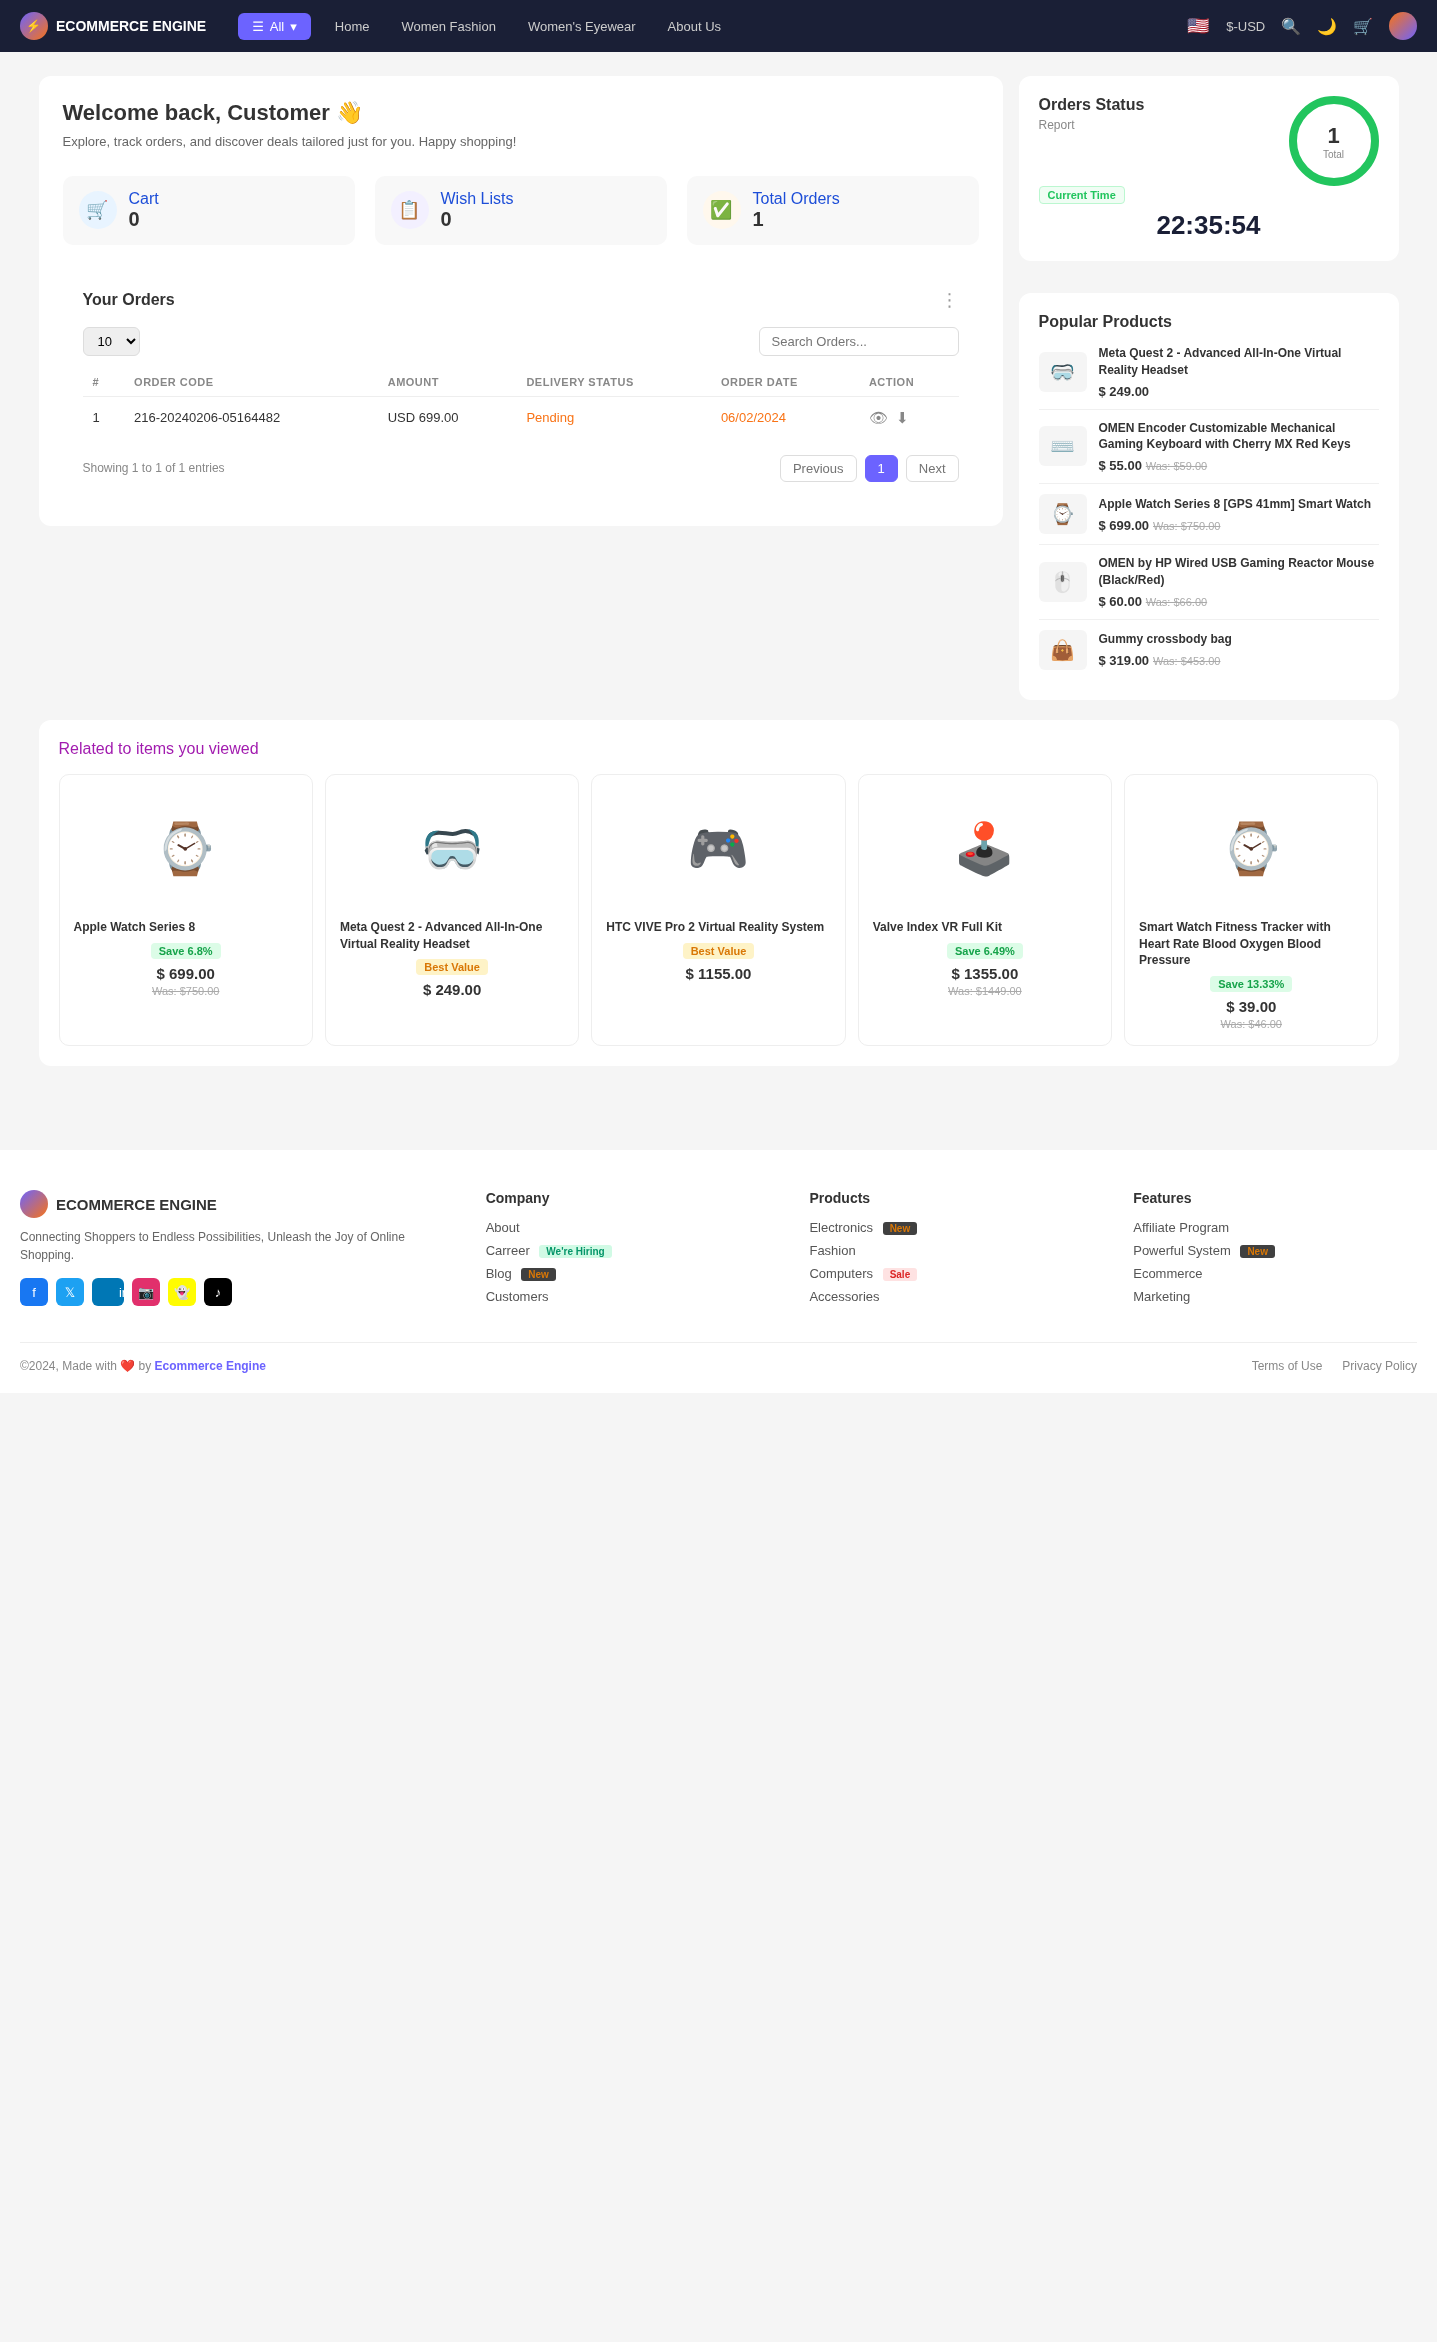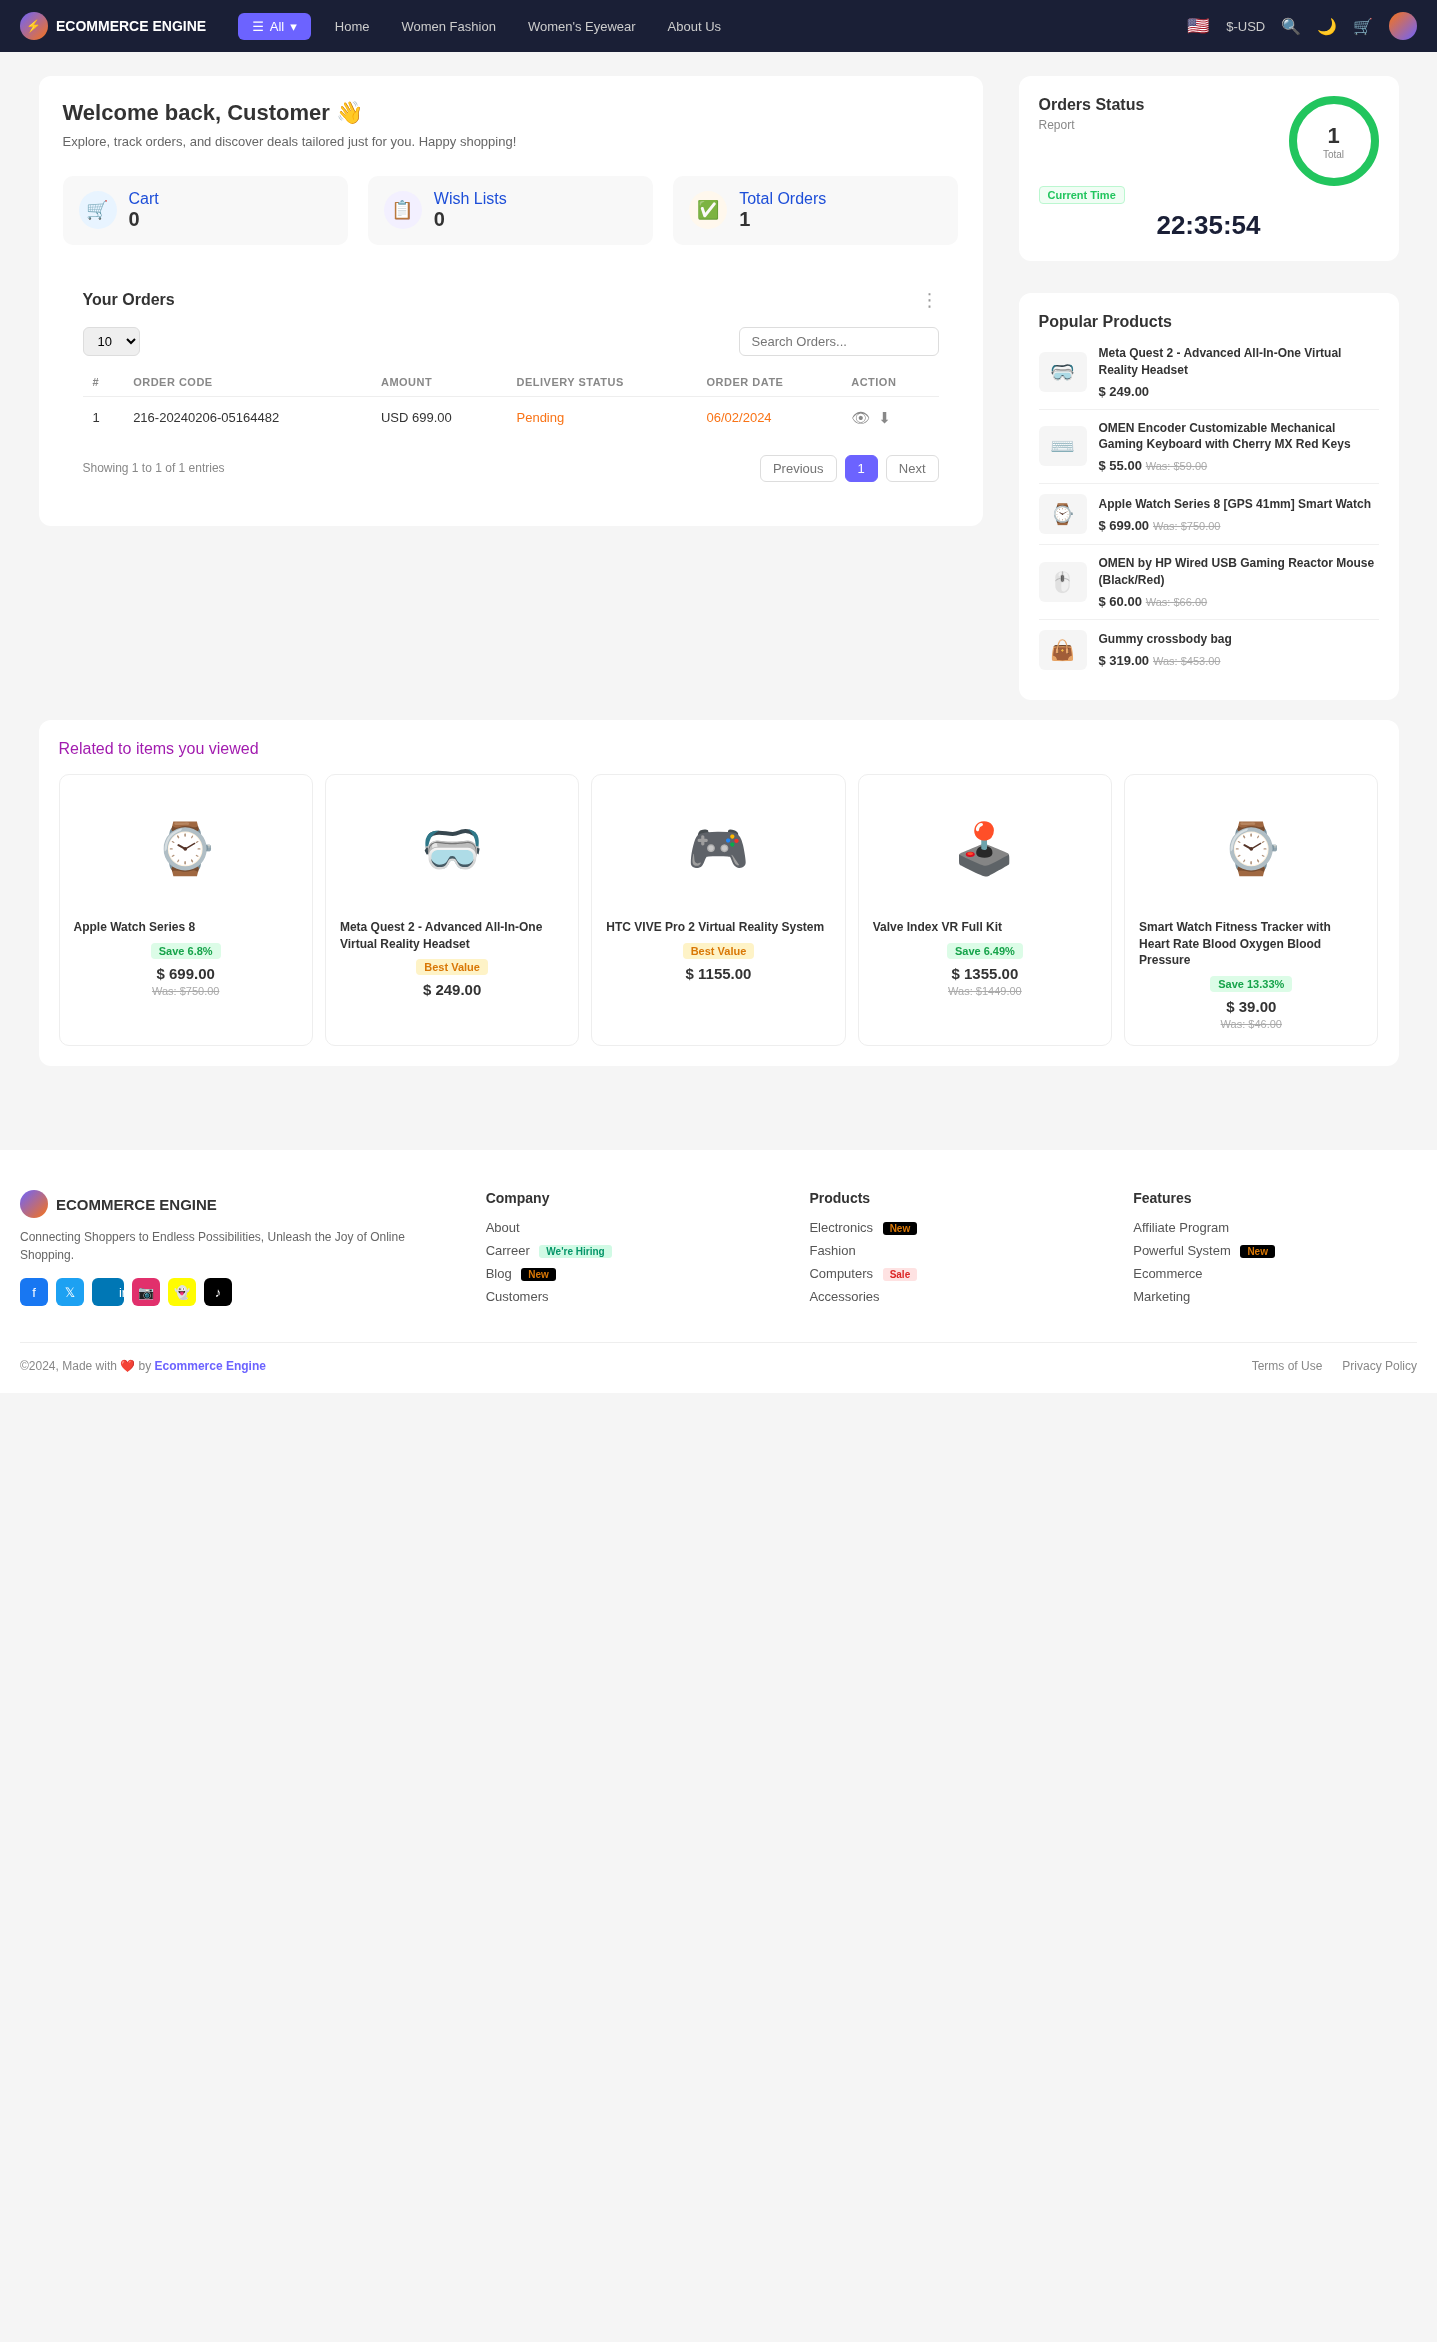--- a/index.html
+++ b/index.html
@@ -14,21 +14,21 @@
     .navbar-right { margin-left: auto; display: flex; align-items: center; gap: 16px; color: #ccc; }
     .nav-flag { font-size: 18px; }
     .nav-currency { font-size: 13px; color: #ccc; }
     .nav-icon { font-size: 16px; cursor: pointer; color: #ccc; }
     .nav-avatar { width: 28px; height: 28px; background: linear-gradient(135deg, #f97316, #6c63ff); border-radius: 50%; }
 
     
     .main-wrapper { max-width: 1400px; margin: 0 auto; padding: 24px 20px; }
 
     
-    .top-section { display: grid; grid-template-columns: 1fr 380px; gap: 36px; margin-bottom: 20px; }
+    .top-section { display: grid; grid-template-columns: 1fr 380px; gap: 16px; margin-bottom: 20px; }
 
     
     .welcome-card { background: #fff; border-radius: 12px; padding: 24px; }
     .welcome-title { font-size: 22px; font-weight: 700; margin-bottom: 6px; }
     .welcome-subtitle { color: #666; font-size: 13px; margin-bottom: 24px; line-height: 1.5; }
     .stats-row { display: flex; gap: 20px; margin-bottom: 24px; }
     .stat-item { display: flex; align-items: center; gap: 12px; flex: 1; background: #f8f8f8; border-radius: 10px; padding: 14px 16px; }
     .stat-icon { width: 38px; height: 38px; border-radius: 50%; display: flex; align-items: center; justify-content: center; font-size: 18px; }
     .stat-icon.cart { background: #e8f4ff; color: #3b82f6; }
     .stat-icon.wish { background: #f3f0ff; color: #8b5cf6; }
@@ -99,21 +99,21 @@
     .footer-top { max-width: 1400px; margin: 0 auto; display: grid; grid-template-columns: 1.5fr 1fr 1fr 1fr; gap: 40px; margin-bottom: 30px; }
     .footer-brand { }
     .footer-logo { display: flex; align-items: center; gap: 8px; font-weight: 700; font-size: 15px; margin-bottom: 10px; }
     .footer-logo-icon { width: 28px; height: 28px; background: linear-gradient(135deg, #6c63ff, #f97316); border-radius: 50%; }
     .footer-tagline { font-size: 12px; color: #666; margin-bottom: 14px; line-height: 1.5; }
     .footer-socials { display: flex; gap: 8px; }
     .social-icon { width: 28px; height: 28px; border-radius: 6px; display: flex; align-items: center; justify-content: center; font-size: 13px; cursor: pointer; border: 1px solid #eee; }
     .footer-col-title { font-size: 14px; font-weight: 700; margin-bottom: 14px; }
     .footer-link { display: block; font-size: 13px; color: #555; margin-bottom: 8px; cursor: pointer; text-decoration: none; }
     .footer-badge { display: inline-block; padding: 1px 7px; border-radius: 3px; font-size: 10px; font-weight: 600; margin-left: 6px; }
-    .badge-new { background: #000000; color: #d97706; }
+    .badge-new { background: #404040; color: #d97706; }
     .badge-hiring { background: #d1fae5; color: #059669; text-align: center; }
     .badge-sale { background: #fee2e2; color: #dc2626; }
     .footer-bottom { max-width: 1400px; margin: 0 auto; border-top: 1px solid #eee; padding-top: 16px; display: flex; justify-content: space-between; align-items: center; }
     .footer-copy { font-size: 12px; color: #888; }
     .footer-copy span { color: #e74c3c; }
     .footer-copy a { color: #6c63ff; text-decoration: none; font-weight: 600; }
     .footer-links { display: flex; gap: 20px; }
     .footer-links a { font-size: 12px; color: #888; text-decoration: none; }
   </style>
 </head>

